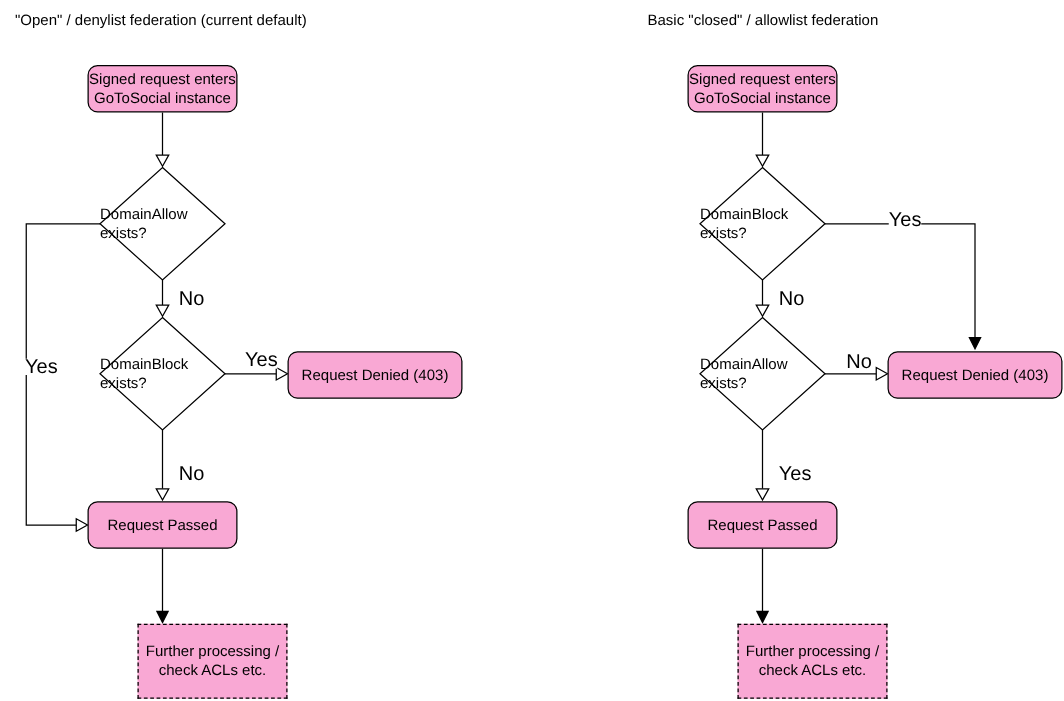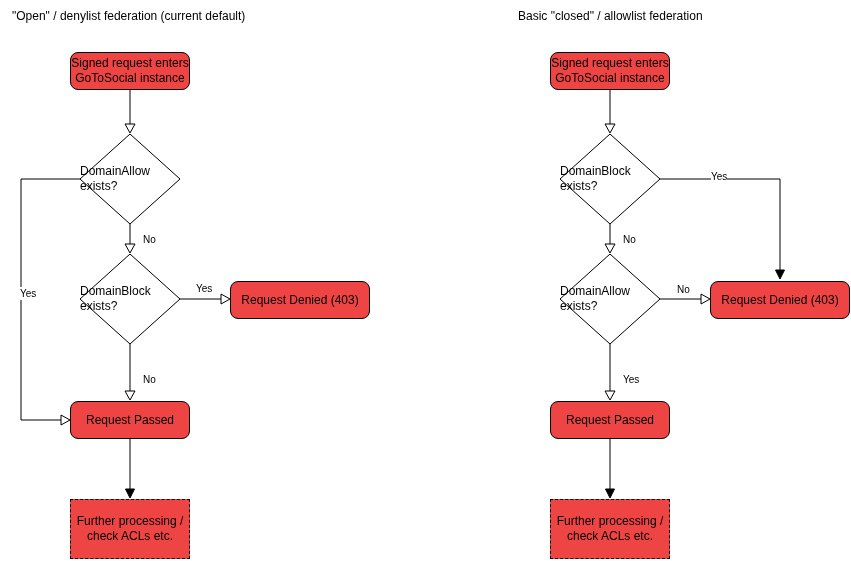--- a/index.html
+++ b/index.html
@@ -23,45 +23,46 @@
   }
   .chart-title {
     position: absolute;
     font-size: 12px;
     line-height: 14px;
     white-space: pre;
   }
   .node {
     position: absolute;
     box-sizing: border-box;
-    background: #ef4444;
+    background: #f9a8d4;
     border: 1px solid #000000;
     border-radius: 8px;
     display: flex;
     align-items: center;
     justify-content: center;
     text-align: center;
     font-size: 12px;
     line-height: 15px;
     white-space: pre-line;
   }
   .node.dashed {
     border-style: dashed;
     border-radius: 0;
+    margin-left: 40px;
   }
   .dtext {
     position: absolute;
     width: 100px;
     font-size: 12px;
     line-height: 15px;
     white-space: pre-line;
   }
   .elabel {
     position: absolute;
-    font-size: 10px;
+    font-size: 16px;
     line-height: 13px;
     background: #ffffff;
     white-space: pre;
   }
   svg .edge {
     stroke: #000000;
     stroke-width: 1;
     fill: none;
   }
   svg .hollow {

